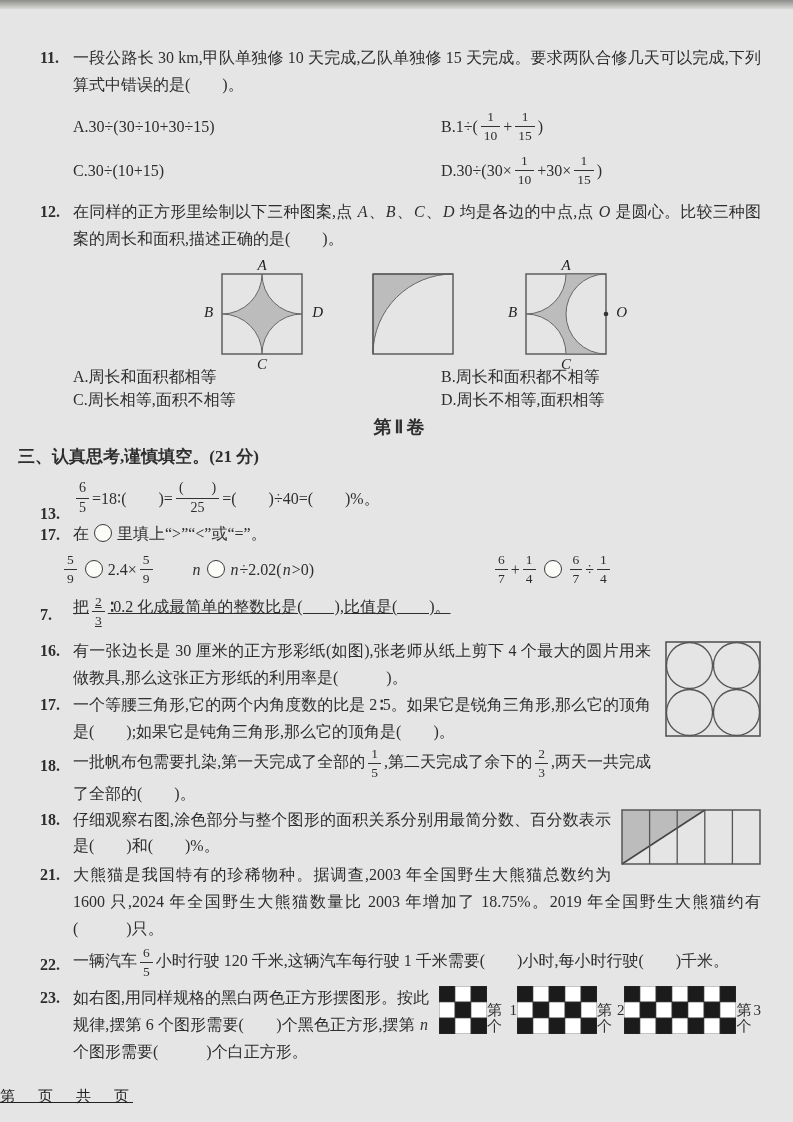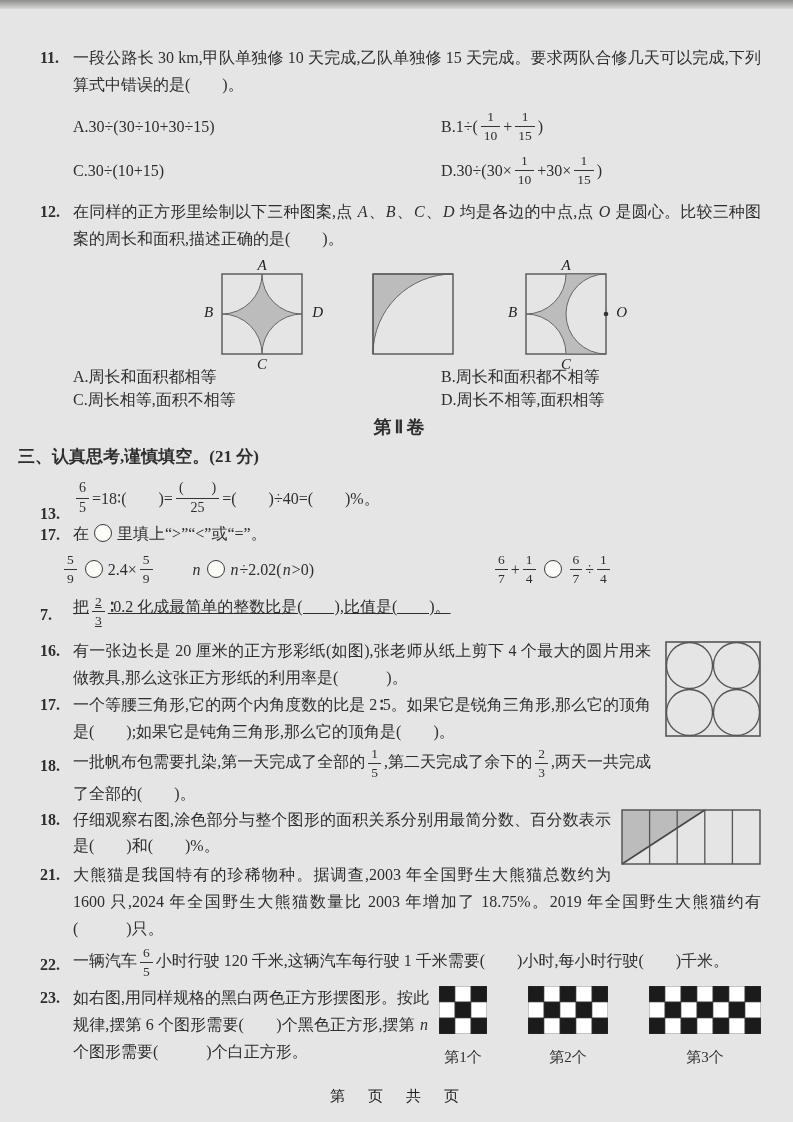--- a/index.html
+++ b/index.html
@@ -55,28 +55,28 @@
   .q13row .frac { font-size:14px; }
   .q14items { display:flex; align-items:center; min-height:44px; }
   .q14items .item { display:flex; align-items:center; white-space:nowrap; }
   .it1 { margin-left:-12px; } .it2 { margin-left:36px; } .it3 { margin-left:178px; }
   .q15row { display:flex; align-items:flex-start; min-height:40px;text-decoration:underline; }
 
   .fig-q16 { float:right; margin:4px 0 6px 14px; }
   .fig-q19 { float:right; margin:2px 0 4px 10px; }
   .fig-q23 { float:right; width:322px; display:flex; justify-content:space-between;
     align-items:flex-start; margin:2px 0 2px 10px; }
-  .board { display:flex; flex-direction:column; align-items:center; }
+  .board { display:flex; flex-direction:row; align-items:center; }
   .board-label { font-size:15px; margin-top:7px; line-height:16px; }
 
   .m6 { margin-top:6px; } .m4 { margin-top:4px;font-family:Liberation Serif, serif; } .m2 { margin-top:2px; }
   .lh26 { line-height:26px; } .lh27 { line-height:27px; }
 
-  .footer { position:absolute; left:0; right:0; bottom:16px; text-align:center;
-    font-size:15px; letter-spacing:4px; color:#222; }
+  .footer { position:absolute; left:0; right:0; bottom:16px; 
+    font-size:15px; letter-spacing:4px; color:#222;text-decoration:underline; }
 </style>
 </head>
 <body>
 
 <div class="page">
   <div class="scan-top"></div>
   <div class="content">
 
     <div class="q">
       <span class="qnum">11.</span>
@@ -198,21 +198,21 @@
         <svg width="96" height="96" viewBox="0 0 96 96">
           <rect x="1" y="1" width="94" height="94" fill="none" stroke="#555" stroke-width="1.6"></rect>
           <circle cx="24.5" cy="24.5" r="23" fill="none" stroke="#555" stroke-width="1.3"></circle>
           <circle cx="71.5" cy="24.5" r="23" fill="none" stroke="#555" stroke-width="1.3"></circle>
           <circle cx="24.5" cy="71.5" r="23" fill="none" stroke="#555" stroke-width="1.3"></circle>
           <circle cx="71.5" cy="71.5" r="23" fill="none" stroke="#555" stroke-width="1.3"></circle>
         </svg>
       </div>
       <div class="q lh27">
         <span class="qnum">16.</span>
-        <div>有一张边长是 20 厘米的正方形彩纸(如图),张老师从纸上剪下 4 个最大的圆片用来做教具,那么这张正方形纸的利用率是(　　　)。</div>
+        <div>有一张边长是 30 厘米的正方形彩纸(如图),张老师从纸上剪下 4 个最大的圆片用来做教具,那么这张正方形纸的利用率是(　　　)。</div>
       </div>
       <div class="q lh27">
         <span class="qnum">17.</span>
         <div>一个等腰三角形,它的两个内角度数的比是 2∶5。如果它是锐角三角形,那么它的顶角是(　　);如果它是钝角三角形,那么它的顶角是(　　)。</div>
       </div>
     </div>
 
     <div class="q lh26">
       <span class="qnum" style="top:8px">18.</span>
       <div>一批帆布包需要扎染,第一天完成了全部的<span class="frac"><span class="fnum">1</span><span class="fden">5</span></span>,第二天完成了余下的<span class="frac"><span class="fnum">2</span><span class="fden">3</span></span>,两天一共完成了全部的(　　)。</div>

